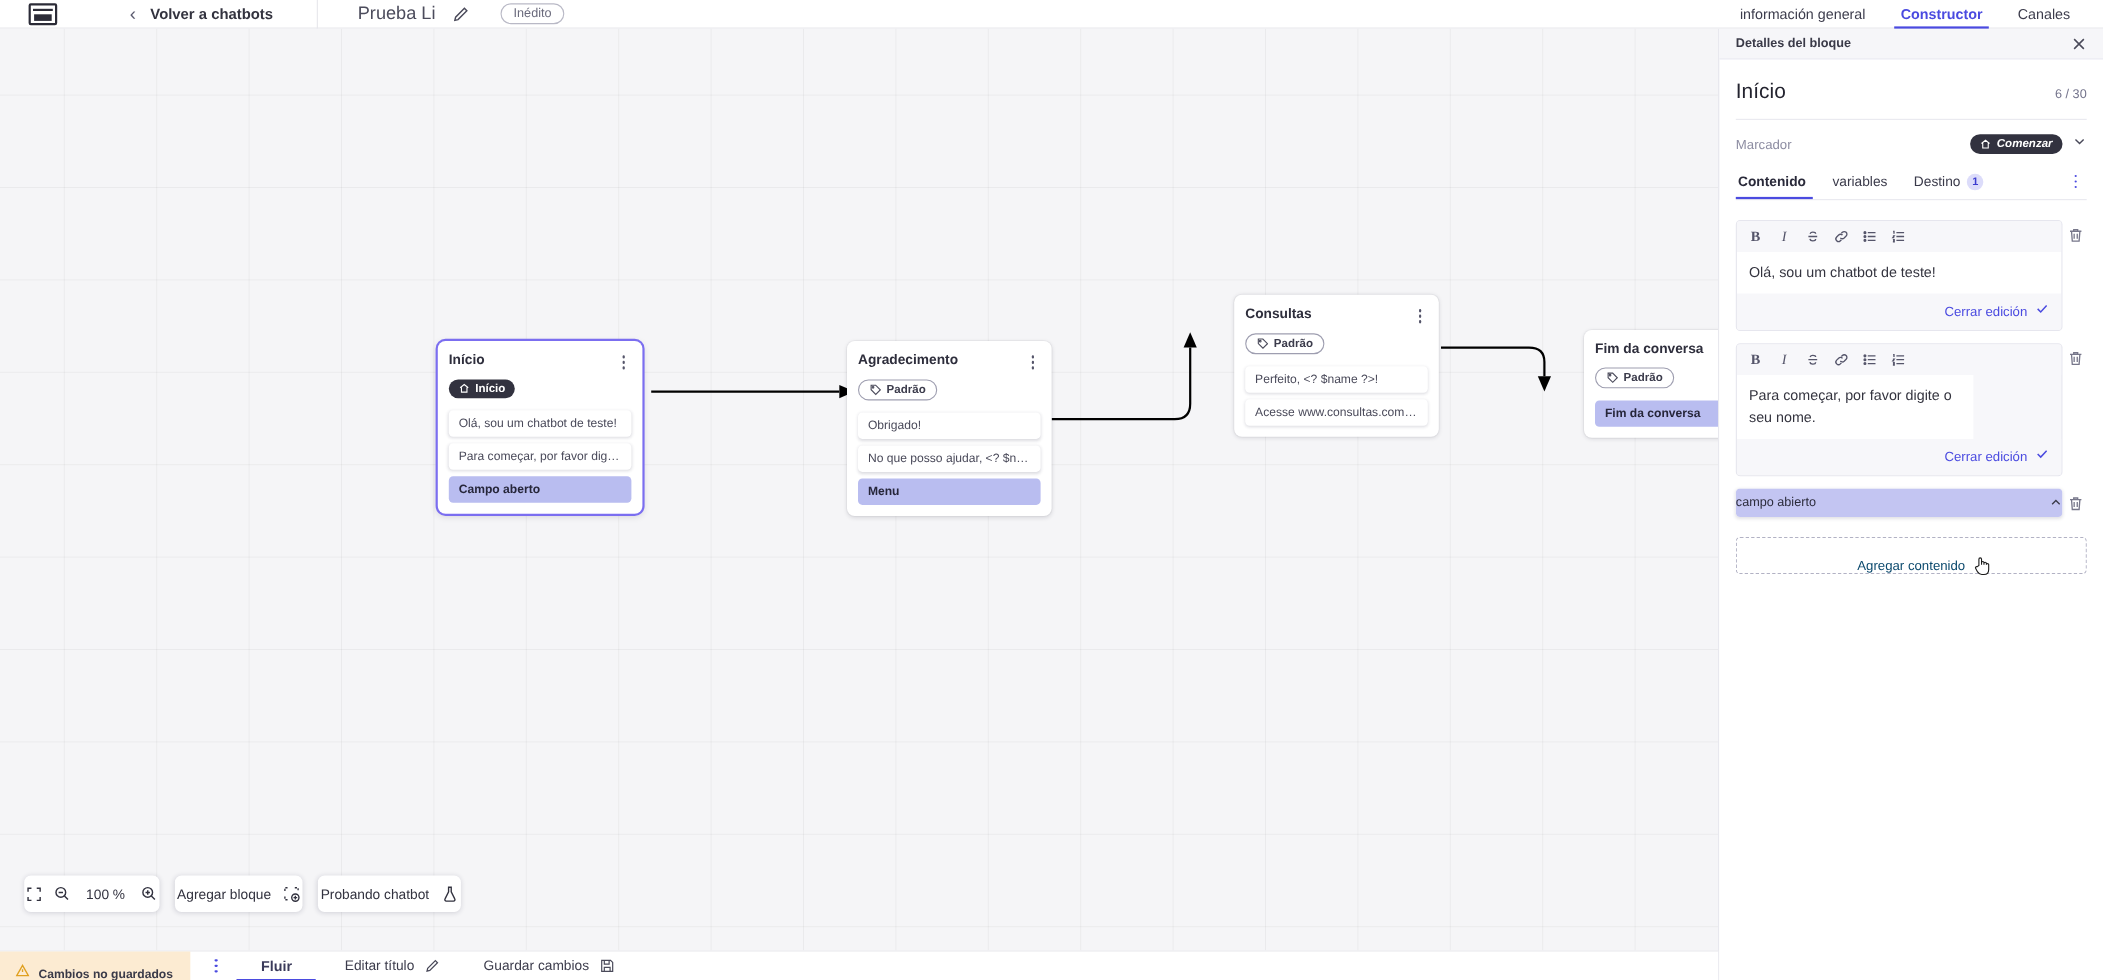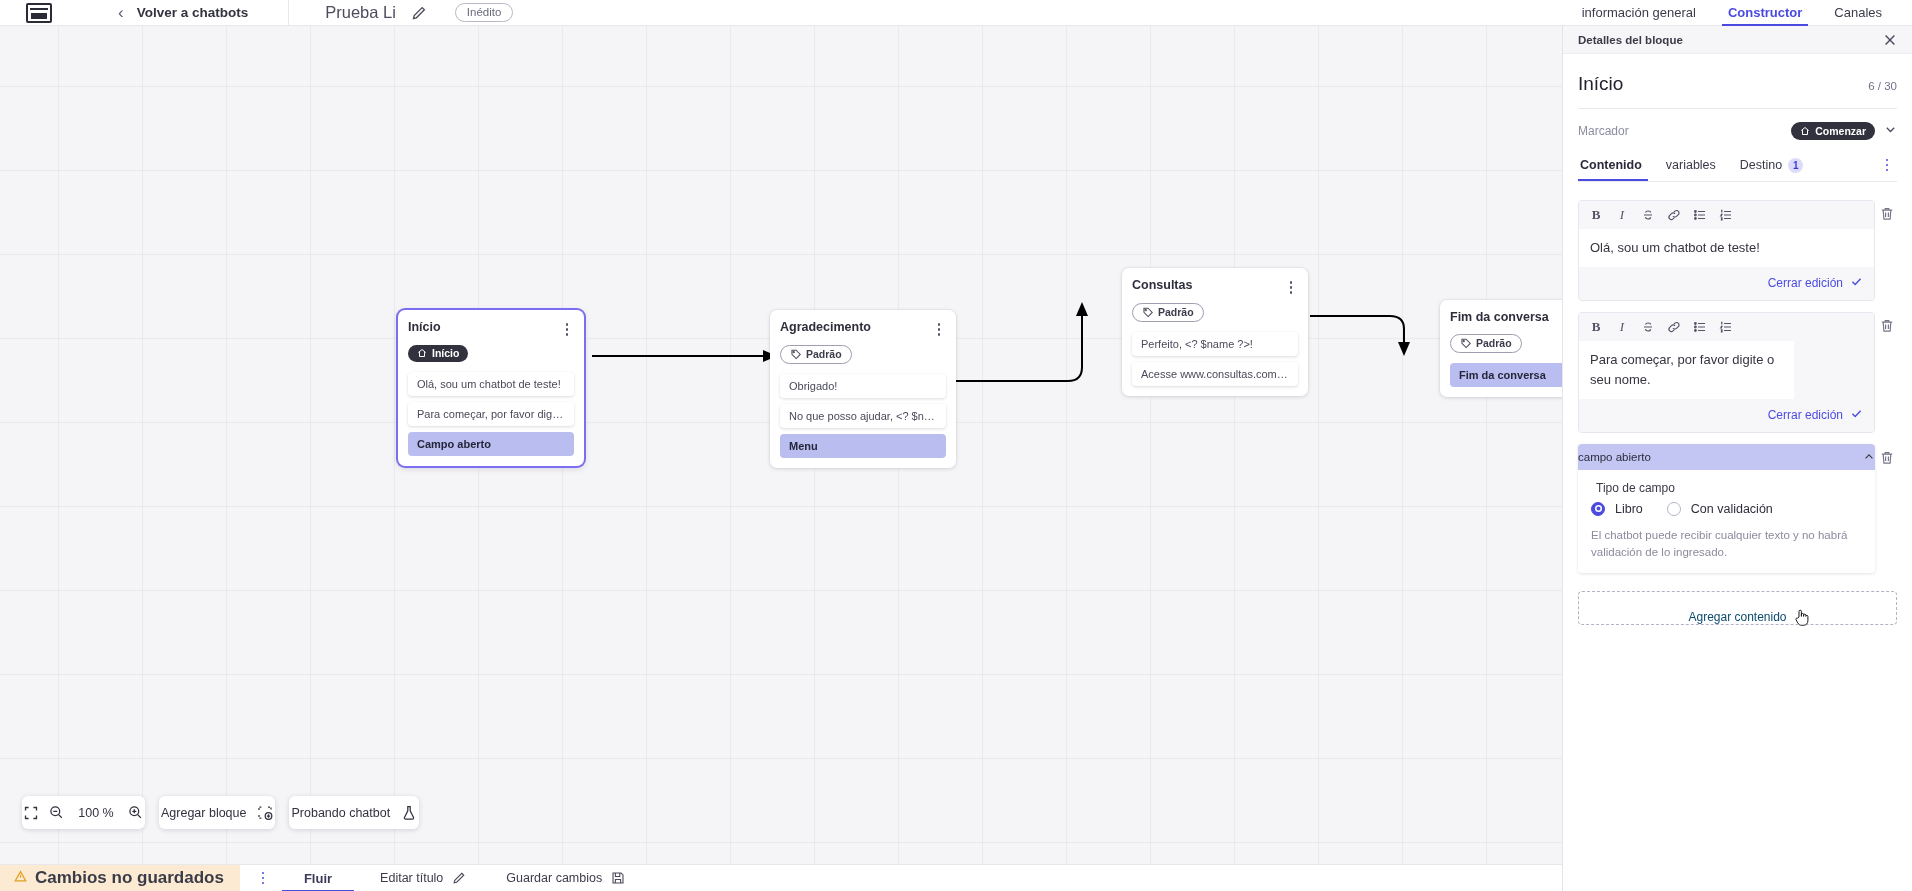--- a/index.html
+++ b/index.html
@@ -122,22 +122,22 @@
   .tool-pill svg { display: block; }
   .zoom-val { font-size: 12.5px; color: #32323f; min-width: 42px; text-align: center; }
 
   
   .bottombar {
     position: absolute; left: 0; bottom: 0; width: 1562px; height: 27px;
     background: #ffffff; border-top: 1px solid #e7e7ec;
     display: flex; align-items: center; z-index: 25;
   }
   .unsaved {
-    background: #fcebd2; height: 27px; display: flex; align-items: center;
-    gap: 8px; padding: 0 16px 0 14px; font-size: 17px; font-weight: 700; color: #3a3a48;
+    background: #fcebd2; height: 27px; display: flex; align-items: flex-end;
+    gap: 8px; padding: 0 16px 0 14px; font-size: 11px; font-weight: 700; color: #3a3a48;
     white-space: nowrap;
   }
   .bb-dots {
     width: 22px; display: flex; flex-direction: column; align-items: center;
     gap: 2.5px; margin-left: 12px; cursor: pointer;
   }
   .bb-dots i { width: 2.6px; height: 2.6px; border-radius: 50%; background: #4b4be0; display: block; }
   .bb-tab {
     position: relative; margin-left: 22px; font-size: 13px; color: #3c3c4c;
     height: 27px; display: flex; align-items: center; padding: 0 8px; cursor: pointer;
@@ -172,21 +172,21 @@
     padding-top: 19px; padding-bottom: 13px;
     border-bottom: 1px solid #e8e8ef;
   }
   .panel-title { font-size: 19px; color: #23232f; }
   .panel-count { font-size: 11.5px; color: #72728a; }
   .marcador-row {
     display: flex; align-items: center; justify-content: space-between;
     padding: 13px 0 4px;
   }
   .marcador-label { font-size: 12px; color: #8d8da2; }
-  .marcador-right { display: flex; align-items: flex-start; gap: 9px; }
+  .marcador-right { display: flex; align-items: flex-start; gap: 9px; font-style: italic; }
   .chev-down { width: 13px; height: 13px; cursor: pointer; }
   .tabs-row {
     display: flex; align-items: center; gap: 0; margin-top: 14px;
     border-bottom: 1px solid #e8e8ef; position: relative;
   }
   .ptab {
     font-size: 12.5px; color: #3a3a4a; padding: 0 12px 8px; cursor: pointer;
     position: relative; display: flex; align-items: center; gap: 6px; white-space: nowrap;
   }
   .ptab:first-child { padding-left: 2px; }
@@ -624,30 +624,20 @@
       <div class="block-wrap">
         <div class="card">
           <div class="card-head">
             <span>campo abierto</span>
             <span class="chev-up">
               <svg width="12" height="12" viewBox="0 0 14 14" fill="none" stroke="#3a3a48" stroke-width="1.4">
                   <path d="M3 8.6l4-4 4 4"></path>
                 </svg>
             </span>
           </div>
-          <div class="card-body">
-            <div class="field-label">Tipo de campo</div>
-            <div class="radio-row">
-              <span class="radio on"></span>
-              <span class="radio-label">Libro</span>
-              <span class="radio"></span>
-              <span class="radio-label">Con validación</span>
-            </div>
-            <div class="field-help">El chatbot puede recibir cualquier texto y no habrá validación de lo ingresado.</div>
-          </div>
         </div>
         <div class="trash-btn">
           <svg width="16" height="16" viewBox="0 0 16 16" fill="none" stroke="#77778a" stroke-width="1.2">
             <path d="M2.8 4.2h10.4M6.2 4.2V2.7h3.6v1.5M4.2 4.2l.7 9h6.2l.7-9M6.6 6.4v4.6M9.4 6.4v4.6"></path>
           </svg>
         </div>
       </div>
 
       <div class="add-content">
         <span>Agregar contenido</span>

